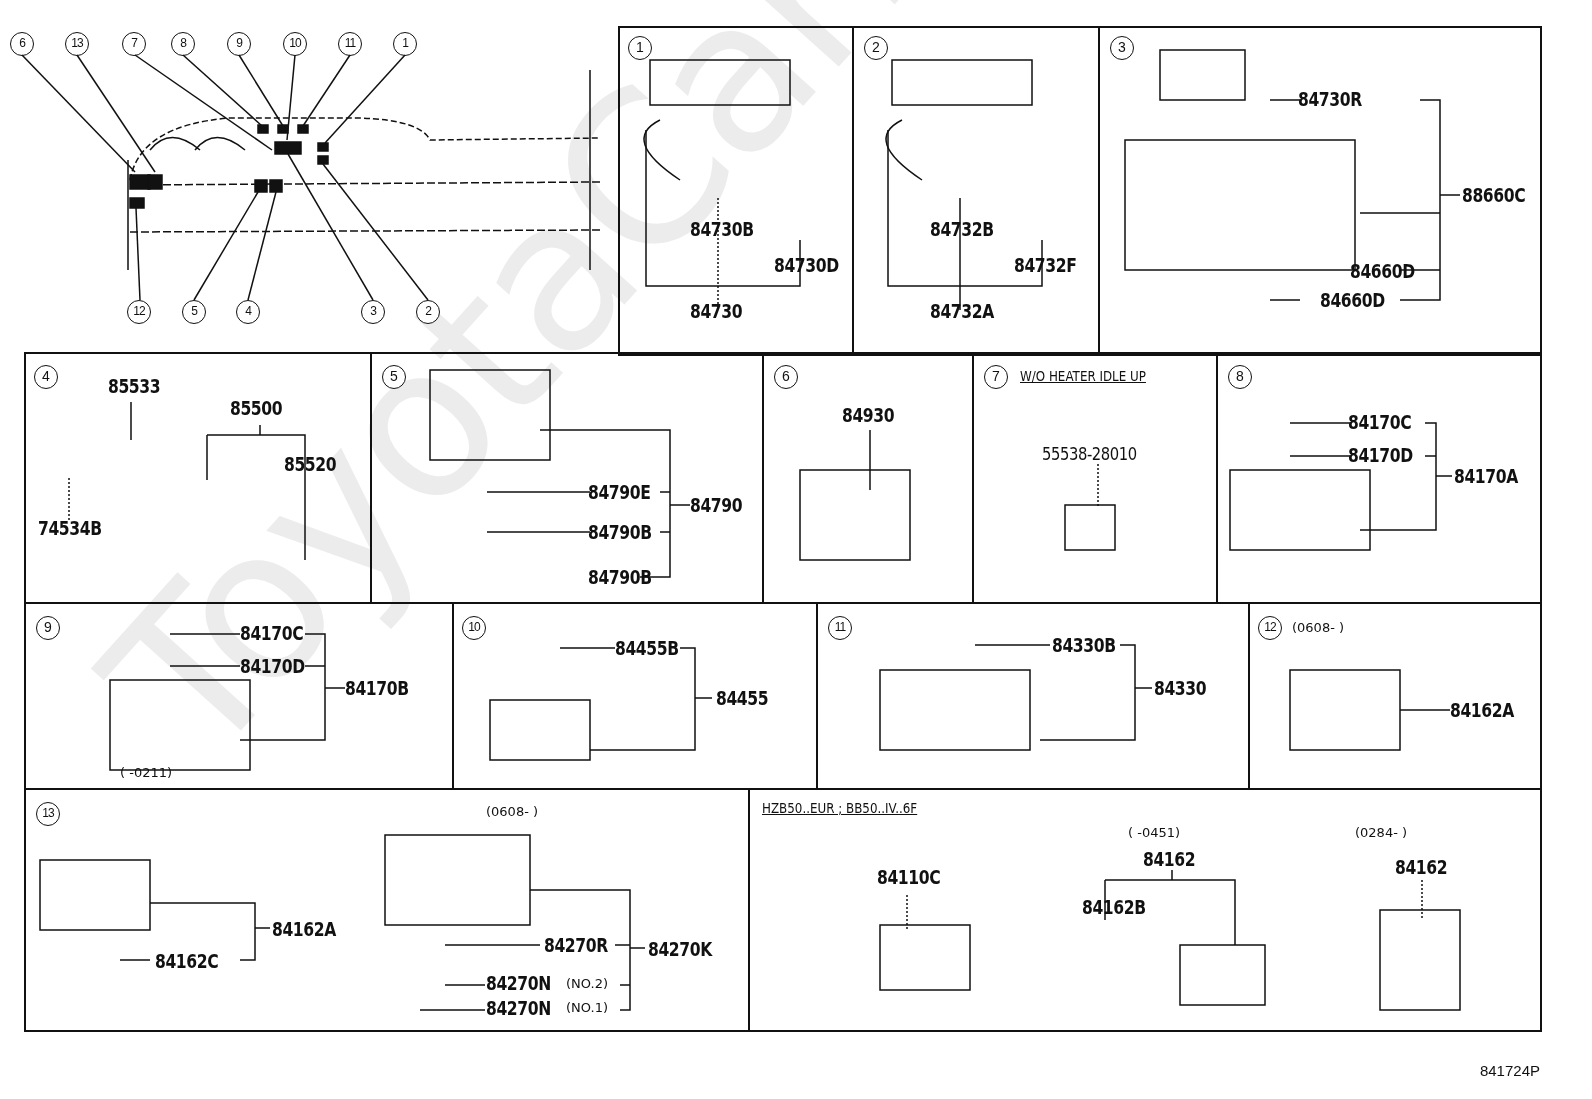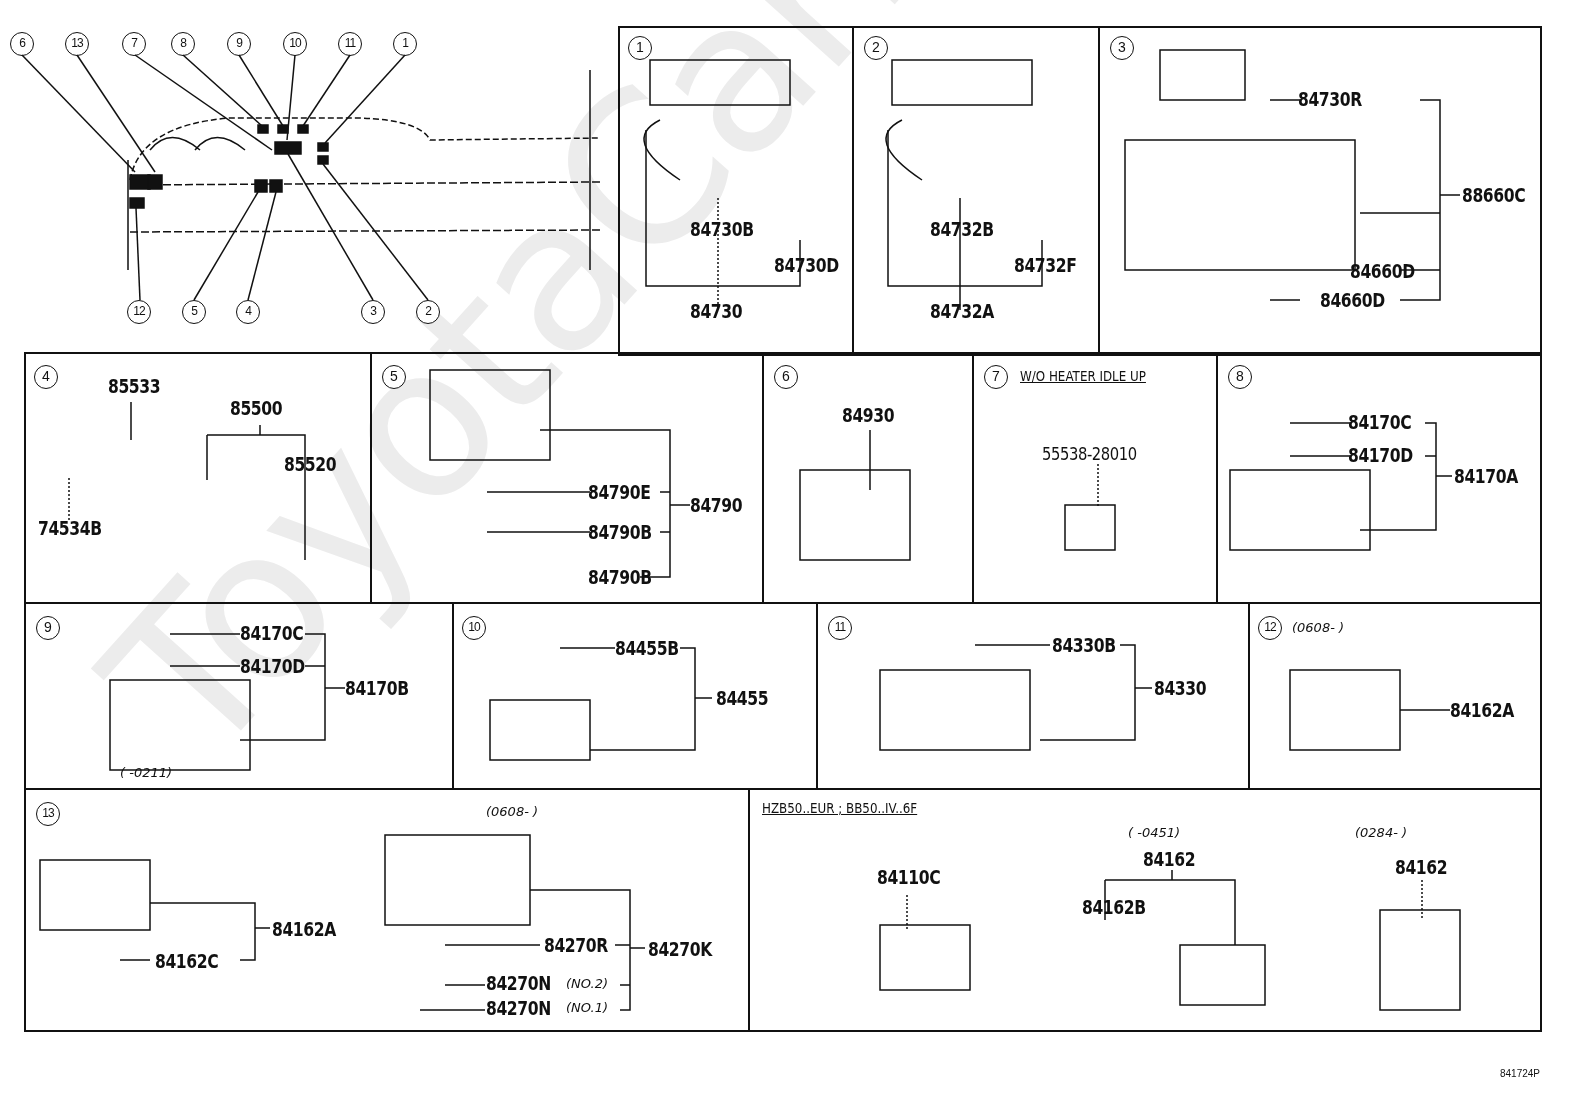--- a/index.html
+++ b/index.html
@@ -4,24 +4,24 @@
 <style>
   html,body{margin:0;padding:0;background:#fff;}
   body{width:1592px;height:1099px;position:relative;overflow:hidden;font-family:"DejaVu Sans Condensed","DejaVu Sans",sans-serif;color:#111;}
   .frame{position:absolute;border:2px solid #111;box-sizing:border-box;}
   .panel{position:absolute;border:1.5px solid #111;box-sizing:border-box;background:transparent;}
   .callout{position:absolute;width:24px;height:24px;border:1.5px solid #111;border-radius:50%;box-sizing:border-box;font-size:14px;line-height:21px;text-align:center;background:#fff;font-family:"Liberation Sans",sans-serif;}
   .callout.sm{font-size:12px;letter-spacing:-1px;}
   .pn{position:absolute;font-size:19px;font-weight:bold;letter-spacing:-0.5px;white-space:nowrap;transform:scaleX(0.82);transform-origin:left top;font-family:"DejaVu Sans",sans-serif;cursor:pointer;}
   .note{position:absolute;font-size:14px;white-space:nowrap;font-family:"DejaVu Sans",sans-serif;transform:scaleX(0.85);transform-origin:left top;}
   .note.u{text-decoration:underline;}
-  .sub{position:absolute;font-size:13px;white-space:nowrap;font-family:"DejaVu Sans",sans-serif;font-style:italic;}
+  .sub{position:absolute;font-size:13px;white-space:nowrap;font-family:"DejaVu Sans",sans-serif;}
   svg.lines{position:absolute;left:0;top:0;pointer-events:none;}
   .watermark{position:absolute;left:60px;top:640px;font-size:210px;font-family:"DejaVu Sans",sans-serif;color:#ececec;transform:rotate(-48deg);transform-origin:left top;white-space:nowrap;z-index:0;pointer-events:none;letter-spacing:-4px;}
-  .ref{position:absolute;right:52px;bottom:20px;font-size:10px;font-family:"Liberation Sans",sans-serif;margin-left:20px;}
+  .ref{position:absolute;right:52px;bottom:20px;font-size:15px;font-family:"Liberation Sans",sans-serif;margin-left:20px;}
   .z1{z-index:1;}
 </style>
 </head>
 <body>
 
 <div class="watermark">ToyotaCarMine.ru</div>
 
 <svg class="lines z1" width="1592" height="1099">
   <g stroke="#111" stroke-width="1.5" fill="none">
 

